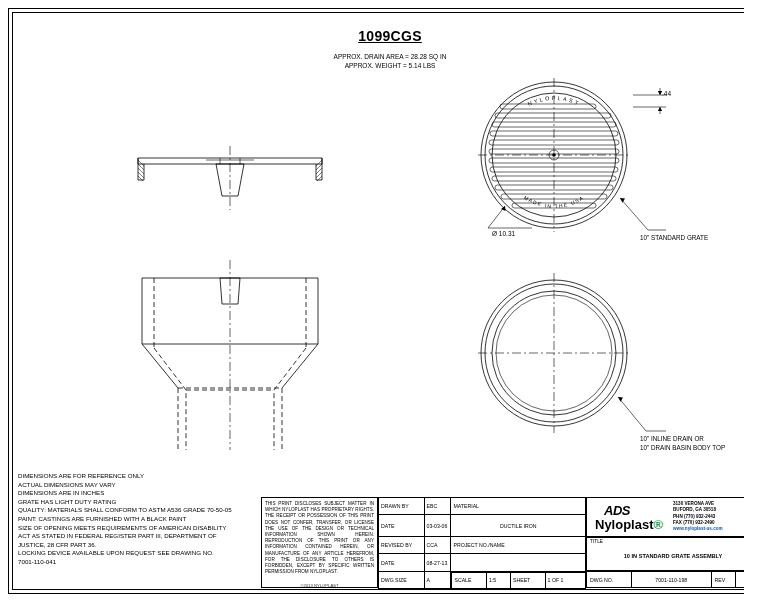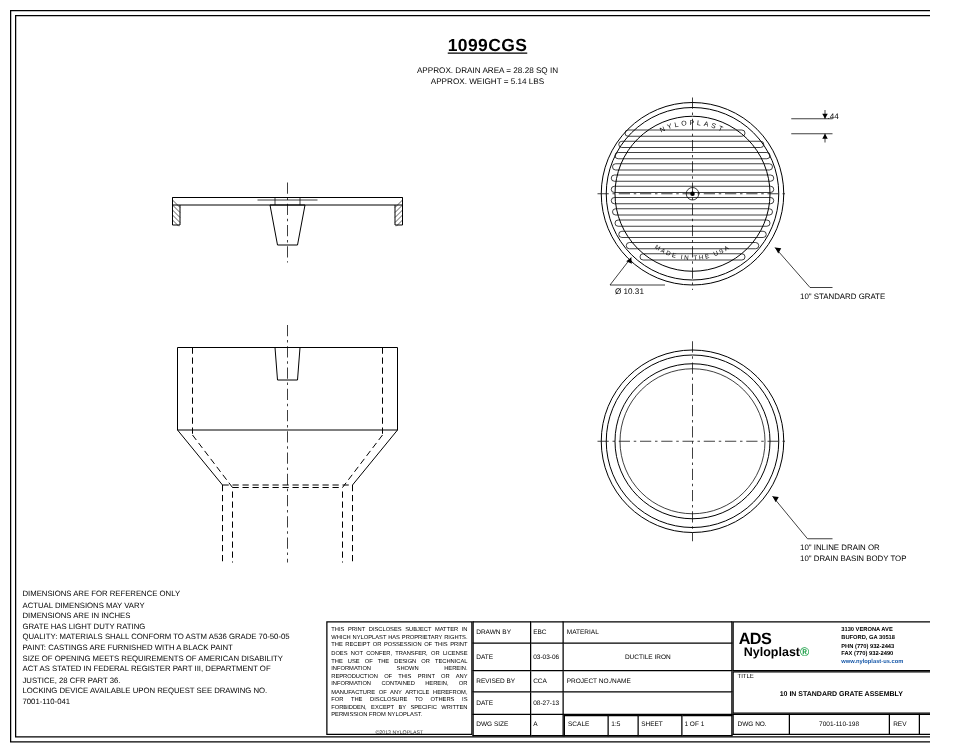--- a/index.html
+++ b/index.html
@@ -32,22 +32,22 @@
   #legal{position:absolute;left:261px;top:497px;width:117px;height:91px;border:1px solid #000;
          font-size:4.6px;line-height:6.2px;padding:3px 3px 0 3px;box-sizing:border-box;text-align:justify;}
   #copyright{position:absolute;left:261px;top:583px;width:117px;text-align:center;font-size:4.2px;color:#333;}
 
   #revtable{position:absolute;left:378px;top:497px;width:208px;height:91px;}
   #revtable table{border-collapse:collapse;width:100%;height:100%;font-size:5.2px;}
   #revtable td{border:1px solid #000;padding:1px 2px;vertical-align:middle;}
 
   #logo-block{position:absolute;left:586px;top:497px;width:174px;height:40px;border:1px solid #000;box-sizing:border-box;}
   #logo-left{position:absolute;left:0;top:0;width:82px;height:100%;}
-  #ads-logo{position:absolute;left:4px;top:5px;font-size:13px;font-weight:bold;letter-spacing:-.5px;}
-  #nylo{position:absolute;left:8px;top:19px;font-size:10px;font-weight:bold;}
+  #ads-logo{position:absolute;left:17px;top:5px;font-size:13px;font-weight:bold;font-style:italic;letter-spacing:-.5px;}
+  #nylo{position:absolute;left:8px;top:19px;font-size:13px;font-weight:bold;}
   #nylo-r{color:#1a9e45;}
   #addr{position:absolute;left:86px;top:3px;font-size:4.6px;line-height:6.3px;font-weight:bold;}
   #addr .web{color:#1557a8;font-weight:bold;}
 
   #title-cell{position:absolute;left:586px;top:537px;width:174px;height:34px;border:1px solid #000;box-sizing:border-box;}
   #title-cell .cap{font-size:4.8px;padding:1px 3px;}
   #title-cell .val{text-align:center;font-size:5.6px;font-weight:bold;padding-top:8px;}
 
   #dwgno-row{position:absolute;left:586px;top:571px;width:174px;height:17px;}
   #dwgno-row table{border-collapse:collapse;width:100%;height:100%;font-size:5.2px;}

